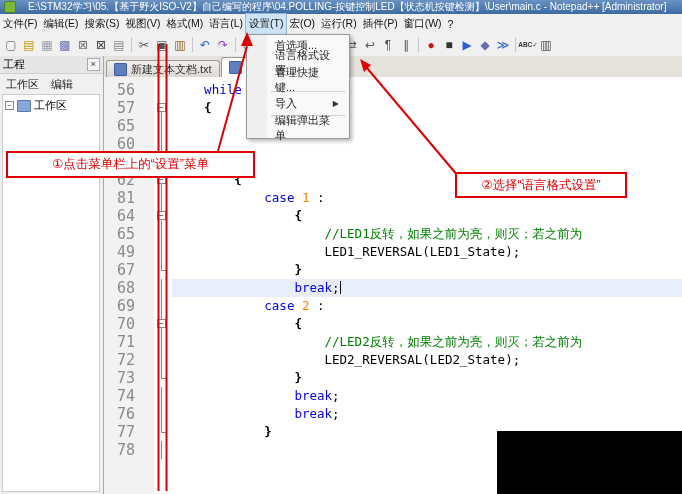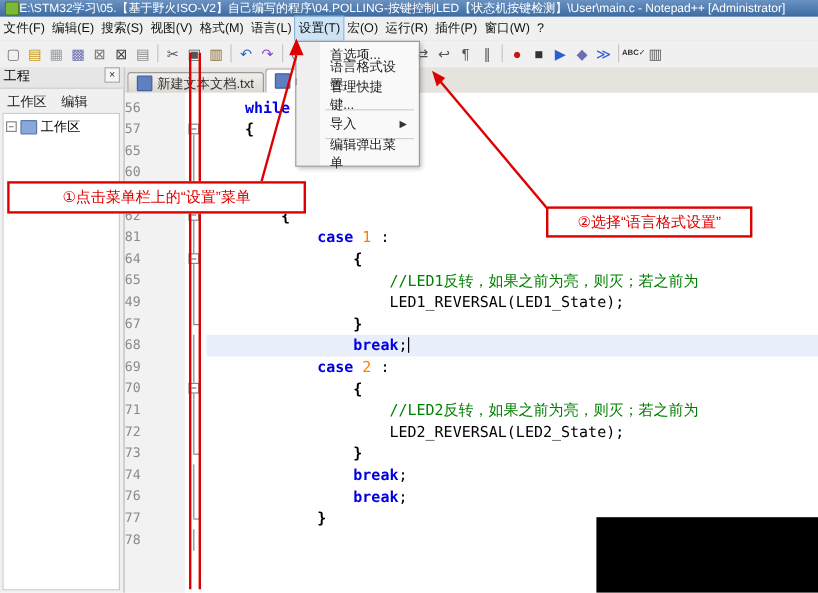--- a/index.html
+++ b/index.html
@@ -3,41 +3,41 @@
 <meta charset="utf-8">
 <style>
   html,body{margin:0;padding:0}
   body{width:682px;height:494px;position:relative;overflow:hidden;background:#fff;
        font-family:"Liberation Sans","DejaVu Sans",sans-serif;}
   .win{position:absolute;inset:0;background:#f0f0f0}
 
   
   .titlebar{position:absolute;top:0;left:0;right:0;height:14px;
     background:linear-gradient(#6a92c2,#3c6ba1);color:#fff;font-size:10px;
-    display:flex;align-items:center;gap:0;padding:0 4px;white-space:nowrap;overflow:hidden}
+    display:flex;align-items:center;gap:12px;padding:0 4px;white-space:nowrap;overflow:hidden}
   .appicon{width:10px;height:10px;background:#79b838;border:1px solid #4f7d1e;border-radius:2px;flex:0 0 10px}
 
   
   .menubar{position:absolute;top:14px;left:0;right:0;height:20px;background:#f0f0f0;
     border-bottom:1px solid #dcdcdc;display:flex;align-items:stretch;font-size:10.5px}
   .mbi{padding:0 3px;display:flex;align-items:center;color:#111;cursor:default}
   .mbi.active{background:#cde4f7;outline:1px solid #8fb6da}
 
   
   .toolbar{position:absolute;top:34px;left:0;right:0;height:22px;background:#f0f0f0;
     border-bottom:1px solid #d5d5d5;display:flex;align-items:flex-start;padding-left:2px}
   .tico{width:18px;height:18px;margin-top:2px;display:inline-flex;align-items:center;
     justify-content:center;font-size:12px;line-height:18px}
   .tico.ttext{font-size:6.5px;font-weight:bold}
   .tsep{width:1px;height:15px;background:#c6c6c6;margin:3px 3px 0 3px}
 
   
   .panel{position:absolute;top:56px;left:0;width:104px;bottom:0;background:#f0f0f0;
     border-right:1px solid #a9a9a9;box-sizing:border-box}
-  .phead{height:17px;display:flex;align-items:flex-start;padding:0 3px;font-size:11px;
+  .phead{height:17px;display:flex;align-items:center;padding:0 3px;font-size:11px;
     background:#e6e6e6;border-bottom:1px solid #cfcfcf}
   .pclose{margin-left:auto;width:13px;height:13px;border:1px solid #aaa;background:#f6f6f6;
     font-size:9px;line-height:11px;text-align:center;color:#333;box-sizing:border-box}
   .pmenu{display:flex;gap:12px;padding:3px 6px;font-size:11px;color:#222}
   .ptree{position:absolute;left:2px;right:3px;top:38px;bottom:2px;background:#fff;
     border:1px solid #ccc;padding:3px 2px;font-size:11px}
   .titem{display:flex;align-items:center;gap:3px}
   .texp{width:9px;height:9px;border:1px solid #888;background:#fff;color:#333;
     font-size:8px;line-height:7px;text-align:center;box-sizing:border-box}
   .tfold{width:12px;height:10px;background:#88a8d8;border:1px solid #5a7ab0;border-radius:1px}
@@ -49,33 +49,33 @@
   .tab{display:flex;align-items:center;gap:4px;height:16px;padding:0 7px;border:1px solid #9a9a9a;
     border-bottom:none;border-radius:3px 3px 0 0;background:linear-gradient(#f2f0ec,#dcd8d2);
     font-size:11px;color:#333;margin-right:1px;white-space:nowrap}
   .tab.active{background:#fff;height:19px;color:#000}
   .tabico{width:11px;height:11px;background:#5f7fc0;border:1px solid #40609f;border-radius:1px;flex:0 0 11px}
 
   .codearea{position:absolute;left:0;right:0;top:21px;bottom:0;overflow:hidden;padding-top:4px;
     background:linear-gradient(to right,#f2f2f2 0 50px,#fff 50px)}
   .cl{display:flex;height:18px;line-height:18px;white-space:pre;
     font-family:"DejaVu Sans Mono",monospace;font-size:12.5px}
-  .ln{flex:0 0 50px;text-align:left;padding-right:6px;box-sizing:border-box;color:#8a8a8a;font-size:11px}
+  .ln{flex:0 0 50px;text-align:center;padding-right:6px;box-sizing:border-box;color:#8a8a8a;font-size:15px}
   .fm{flex:0 0 18px;position:relative}
   .fm.line::before{content:"";position:absolute;left:7px;top:0;height:18px;border-left:1px solid #888}
   .fm.end::before{content:"";position:absolute;left:7px;top:0;height:9px;border-left:1px solid #888}
   .fm.end::after{content:"";position:absolute;left:7px;top:9px;width:6px;border-top:1px solid #888}
   .fm.box{background:linear-gradient(#888,#888) 7px 0/1px 100% no-repeat}
   .fm.boxtop{background:linear-gradient(#888,#888) 7px 13px/1px 5px no-repeat}
   .fm.box::before,.fm.boxtop::before{content:"−";position:absolute;left:3px;top:4px;width:9px;height:9px;
     background:#fff;border:1px solid #888;box-sizing:border-box;font-size:8px;line-height:7px;
     text-align:center;color:#333}
   .ct{flex:1;padding-left:2px;color:#000}
   .cur .ct{background:var(--curline)}
-  .sg-k{color:var(--kw);font-weight:bold}
+  .sg-k{color:var(--kw);font-weight:normal}
   .sg-c{color:var(--cm)}
   .sg-n{color:var(--num)}
   .sg-p{color:#000}
   .sg-o{color:#000;font-weight:bold}
   .caret{display:inline-block;width:1px;height:13px;background:#000;vertical-align:-2px}
 
   
   .dropdown{position:absolute;left:243px;top:34px;width:104px;box-sizing:border-box;
     background:linear-gradient(to right,#efefef 0 20px,#f9f9f9 20px);
     border:1px solid #9a9a9a;box-shadow:2px 2px 4px rgba(0,0,0,.3);z-index:50;padding:2px}

